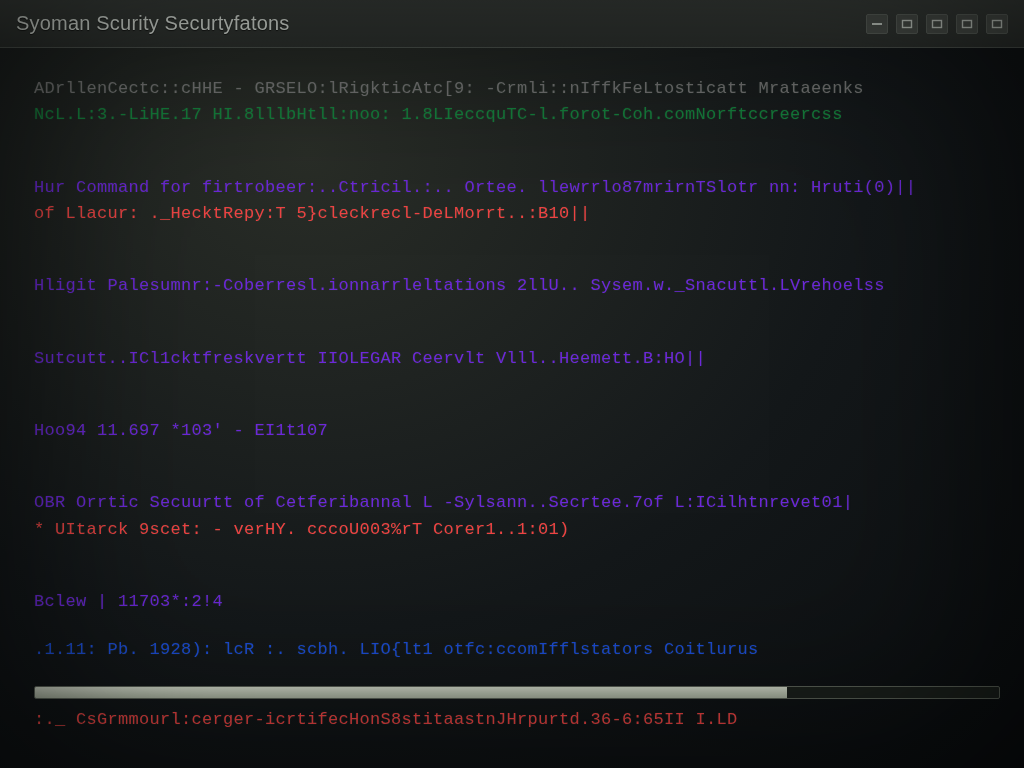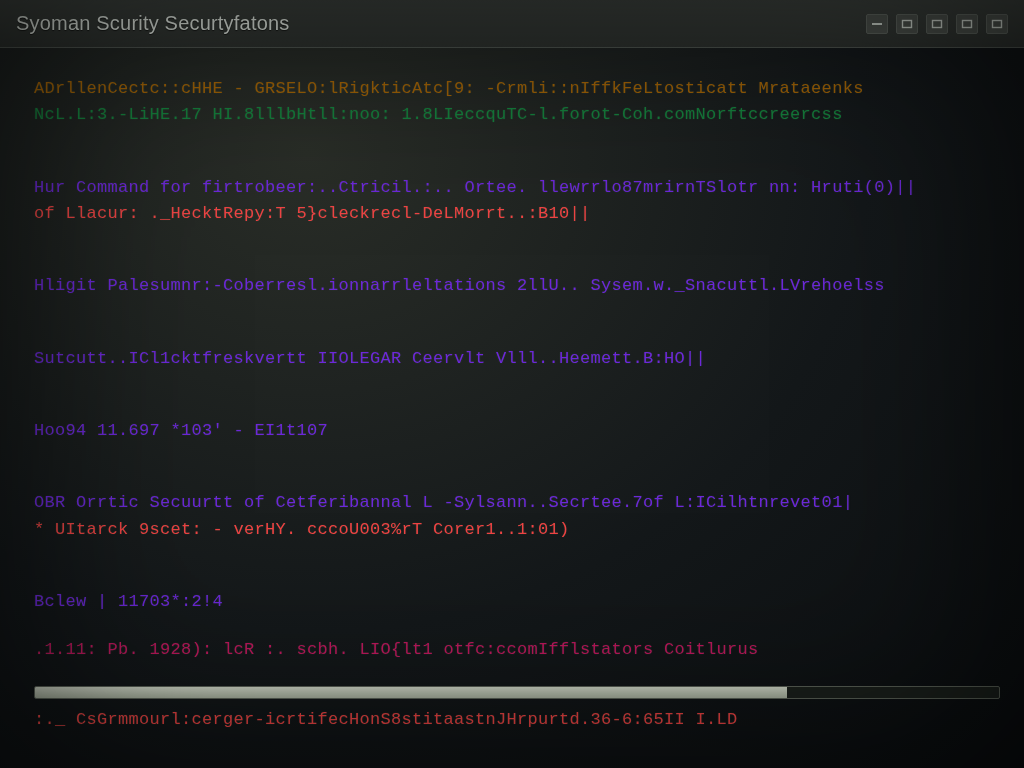--- a/index.html
+++ b/index.html
@@ -56,25 +56,25 @@
     line-height: 1.55;
     letter-spacing: 0.3px;
     text-shadow: 0 0 2px rgba(130,200,150,0.15);
   }
   .block { margin-bottom: 22px; }
   .line {
     white-space: nowrap;
     overflow: hidden;
     filter: blur(0.3px);
   }
-  .green   { color: #a16207; }
+  .green   { color: #737373; }
   .palegrn { color: #15803d; }
   .white   { color: #6d28d9; margin-top: 46px; }
   .dim     { color: #ef4444; }
-  .yellow  { color: #be185d; }
+  .yellow  { color: #1d4ed8; }
 
   .progress-wrap {
     margin: 6px 0 4px 0;
     padding: 0;
   }
   .progress {
     height: 13px;
     background: #1b201c;
     border: 1px solid #5a6157;
     border-radius: 2px;

